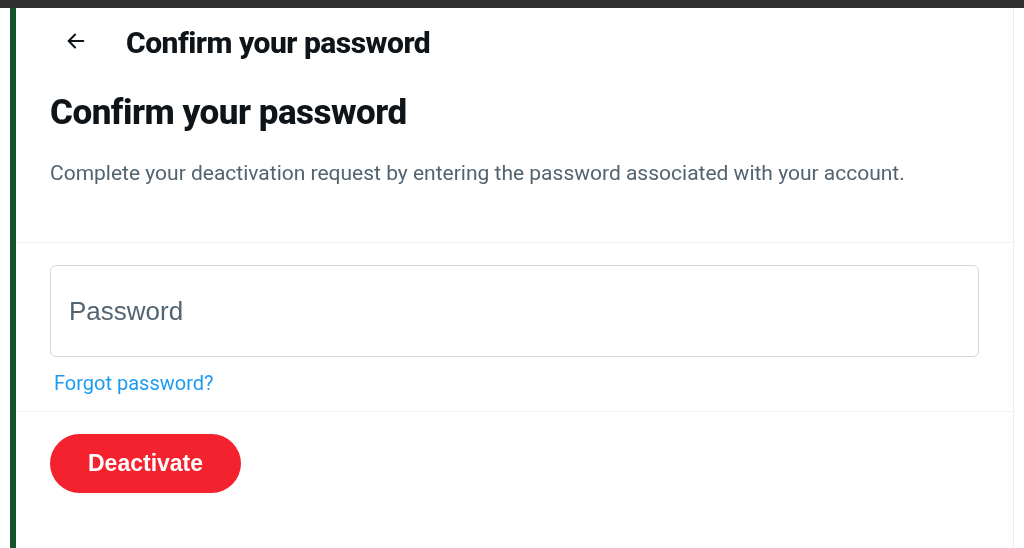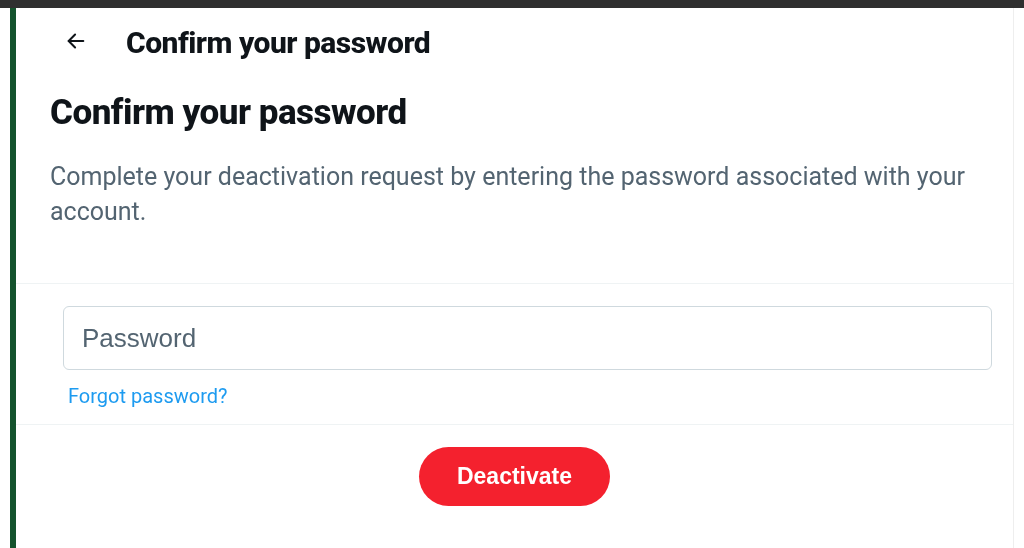--- a/index.html
+++ b/index.html
@@ -52,62 +52,61 @@
       padding: 6px 34px 26px 34px;
     }
     .page-title {
       font-size: 35px;
       font-weight: 800;
       color: #0f1419;
       margin-bottom: 26px;
       letter-spacing: -0.5px;
     }
     .description {
-      font-size: 25px;
+      font-size: 21px;
       color: #536471;
       line-height: 1.4;
       margin-bottom: 0;
     }
     .divider {
       border-top: 1px solid #eff3f4;
       margin-top: 28px;
     }
     .form-section {
       padding: 22px 34px 16px 34px;
     }
     .password-input {
       width: 100%;
-      height: 64px;
+      height: 92px;
       border: 1px solid #cfd9de;
       border-radius: 6px;
       font-size: 26px;
       padding: 0 18px;
       color: #536471;
       background: #fff;
       outline: none;
-      margin-left: 13px;
     }
     .password-input::placeholder {
       color: #536471;
     }
     .forgot-link {
       display: inline-block;
       color: #1d9bf0;
       font-size: 20px;
       margin-top: 14px;
       text-decoration: none;
       cursor: pointer;
-      margin-left: 18px;
+      margin-left: 4px;
     }
     .divider2 {
       border-top: 1px solid #eff3f4;
     }
     .footer {
       display: flex;
-      justify-content: center;
+      justify-content: flex-start;
       padding: 22px 34px;
     }
     .deactivate-btn {
       background: #f4212e;
       color: #fff;
       border: none;
       border-radius: 999px;
       font-size: 23px;
       font-weight: 700;
       padding: 16px 38px;

